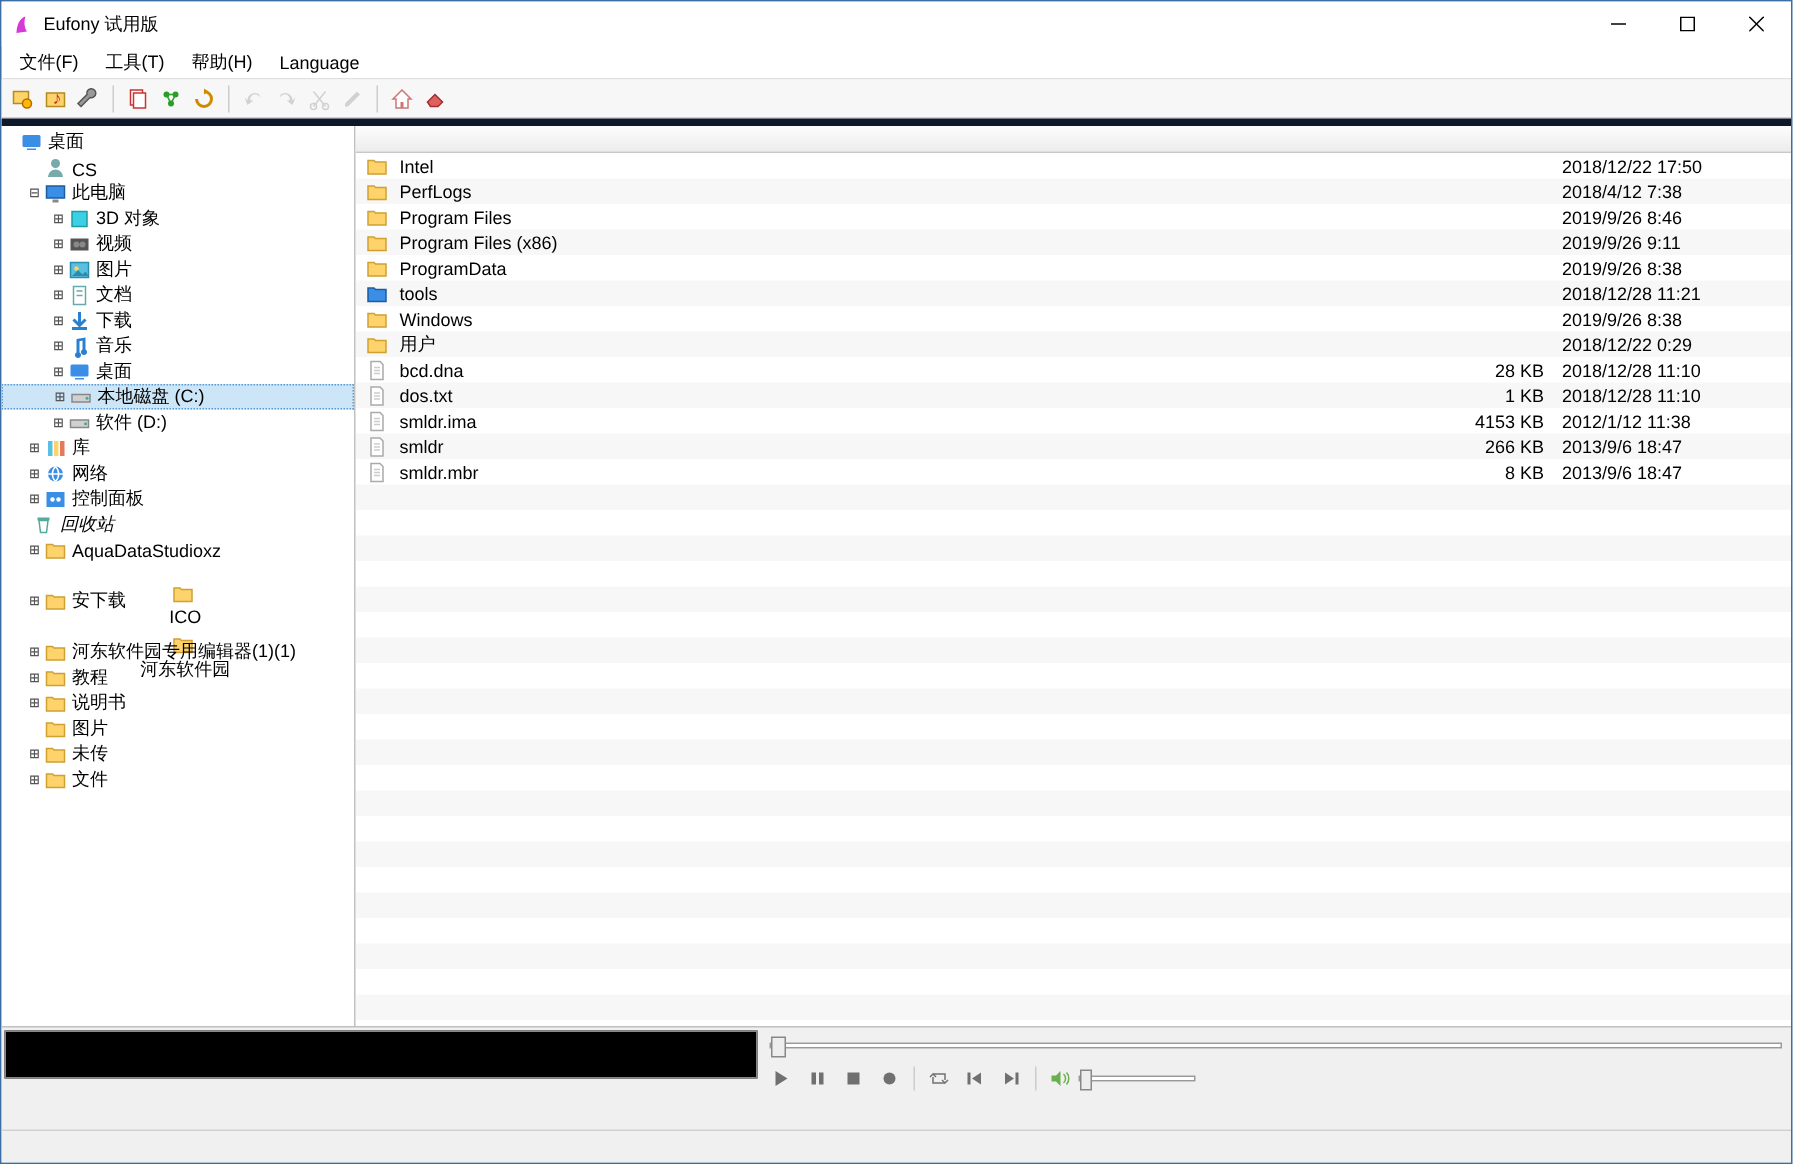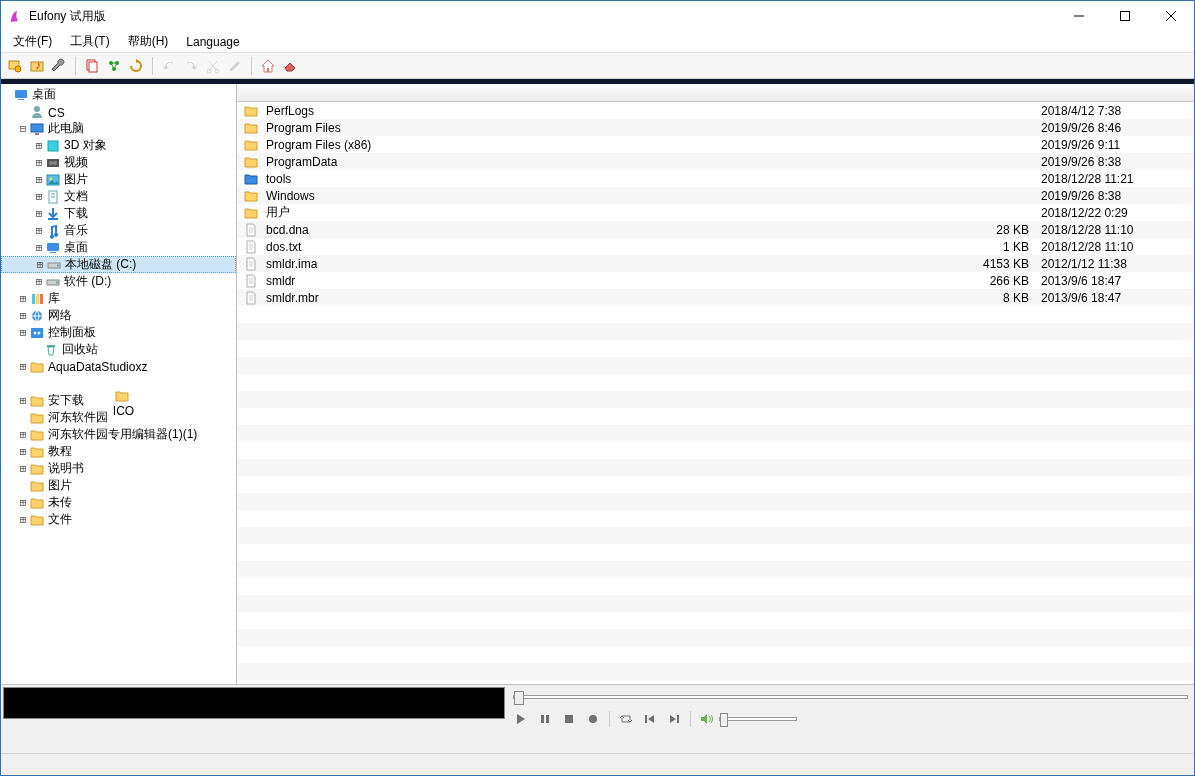--- a/index.html
+++ b/index.html
@@ -342,21 +342,21 @@
               <svg width="16" height="16">
                 <rect x="2" y="3" width="12" height="10" fill="#3a8ee6"></rect>
                 <circle cx="6" cy="8" r="1.5" fill="#fff"></circle>
                 <circle cx="10" cy="8" r="1.5" fill="#fff"></circle>
               </svg>
             </span>
             <span class="lbl">控制面板</span>
           </div>
         </li>
         <li>
-          <div class="node" style="padding-left: 30px;">
+          <div class="node" style="padding-left: 8px; font-style: italic;">
             <span class="exp blank">·</span>
             <span class="ic">
               <svg width="16" height="16">
                 <path d="M5 5 L11 5 L10 13 L6 13 Z" fill="#fff" stroke="#5a9"></path>
                 <rect x="4" y="3" width="8" height="2" fill="#5a9"></rect>
               </svg>
             </span>
             <span class="lbl">回收站</span>
           </div>
         </li>
@@ -387,21 +387,21 @@
             <span class="exp">⊞</span>
             <span class="ic">
               <svg width="16" height="16">
                 <path d="M2 4 L6 4 L7 5 L14 5 L14 13 L2 13 Z" fill="#ffd36b" stroke="#d0a030"></path>
               </svg>
             </span>
             <span class="lbl">安下载</span>
           </div>
         </li>
         <li>
-          <div class="node" style="padding-left: 16px;">
+          <div class="node" style="padding-left: 16px; flex-direction: column;">
             <span class="exp blank">·</span>
             <span class="ic">
               <svg width="16" height="16">
                 <path d="M2 4 L6 4 L7 5 L14 5 L14 13 L2 13 Z" fill="#ffd36b" stroke="#d0a030"></path>
               </svg>
             </span>
             <span class="lbl">河东软件园</span>
           </div>
         </li>
         <li>
@@ -485,20 +485,37 @@
       <div class="hc col-date">修改日期</div>
     </div>
     <div class="filelist" id="filelist">
         <div class="row">
           <div class="cell name col-name">
             <span class="ic">
               <svg width="16" height="16">
                 <path d="M2 4 L6 4 L7 5 L14 5 L14 13 L2 13 Z" fill="#ffd36b" stroke="#d0a030"></path>
               </svg>
             </span>
+            <span>Intel</span>
+          </div>
+          <div class="cell col-title"></div>
+          <div class="cell col-artist"></div>
+          <div class="cell col-len"></div>
+          <div class="cell col-type"></div>
+          <div class="cell col-quality"></div>
+          <div class="cell size col-size"></div>
+          <div class="cell col-date">2018/12/22 17:50</div>
+        </div>
+        <div class="row">
+          <div class="cell name col-name">
+            <span class="ic">
+              <svg width="16" height="16">
+                <path d="M2 4 L6 4 L7 5 L14 5 L14 13 L2 13 Z" fill="#ffd36b" stroke="#d0a030"></path>
+              </svg>
+            </span>
             <span>PerfLogs</span>
           </div>
           <div class="cell col-title"></div>
           <div class="cell col-artist"></div>
           <div class="cell col-len"></div>
           <div class="cell col-type"></div>
           <div class="cell col-quality"></div>
           <div class="cell size col-size"></div>
           <div class="cell col-date">2018/4/12 7:38</div>
         </div>

